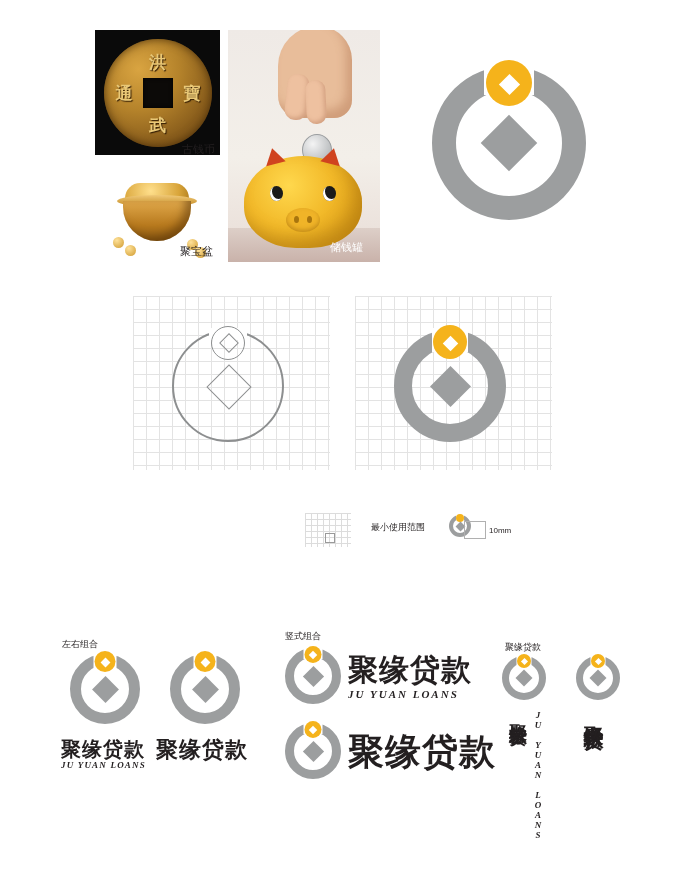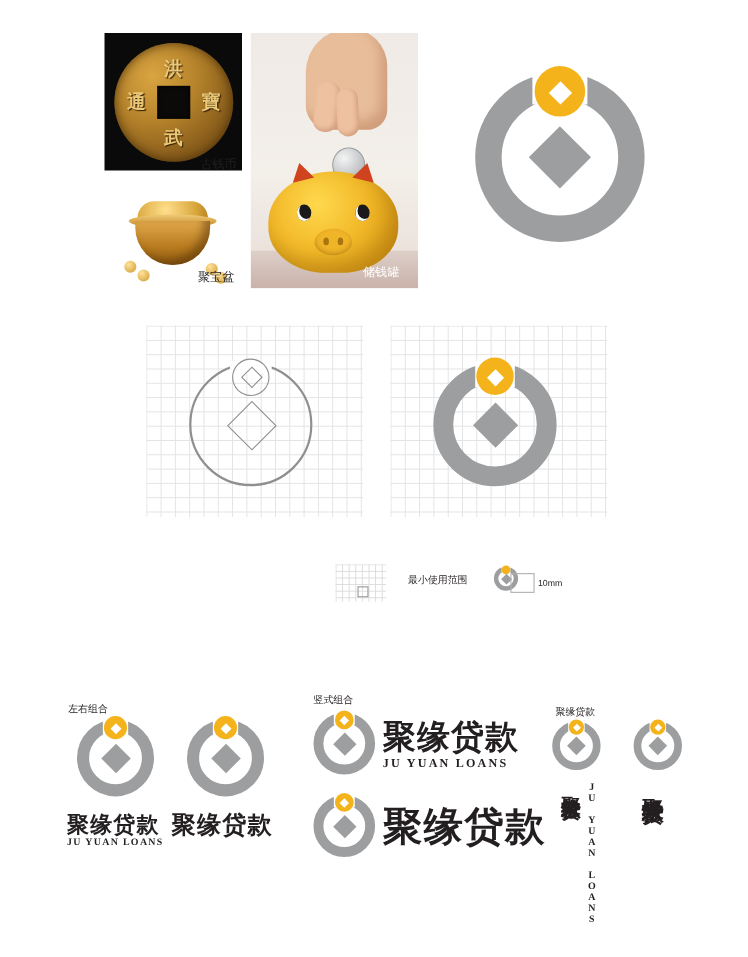--- a/index.html
+++ b/index.html
@@ -248,20 +248,21 @@
     font-weight: bold;
     color: #231f20;
     white-space: nowrap;
     letter-spacing: 1px;
   }
   .en {
     font-family: "Liberation Serif", serif;
     font-weight: bold;
     color: #231f20;
     white-space: nowrap;
+    font-style: italic;
   }
   .vert {
     writing-mode: vertical-rl;
     text-orientation: upright;
   }
   .vert-en {
     writing-mode: vertical-rl;
     text-orientation: upright;
     letter-spacing: 0px;
   }

